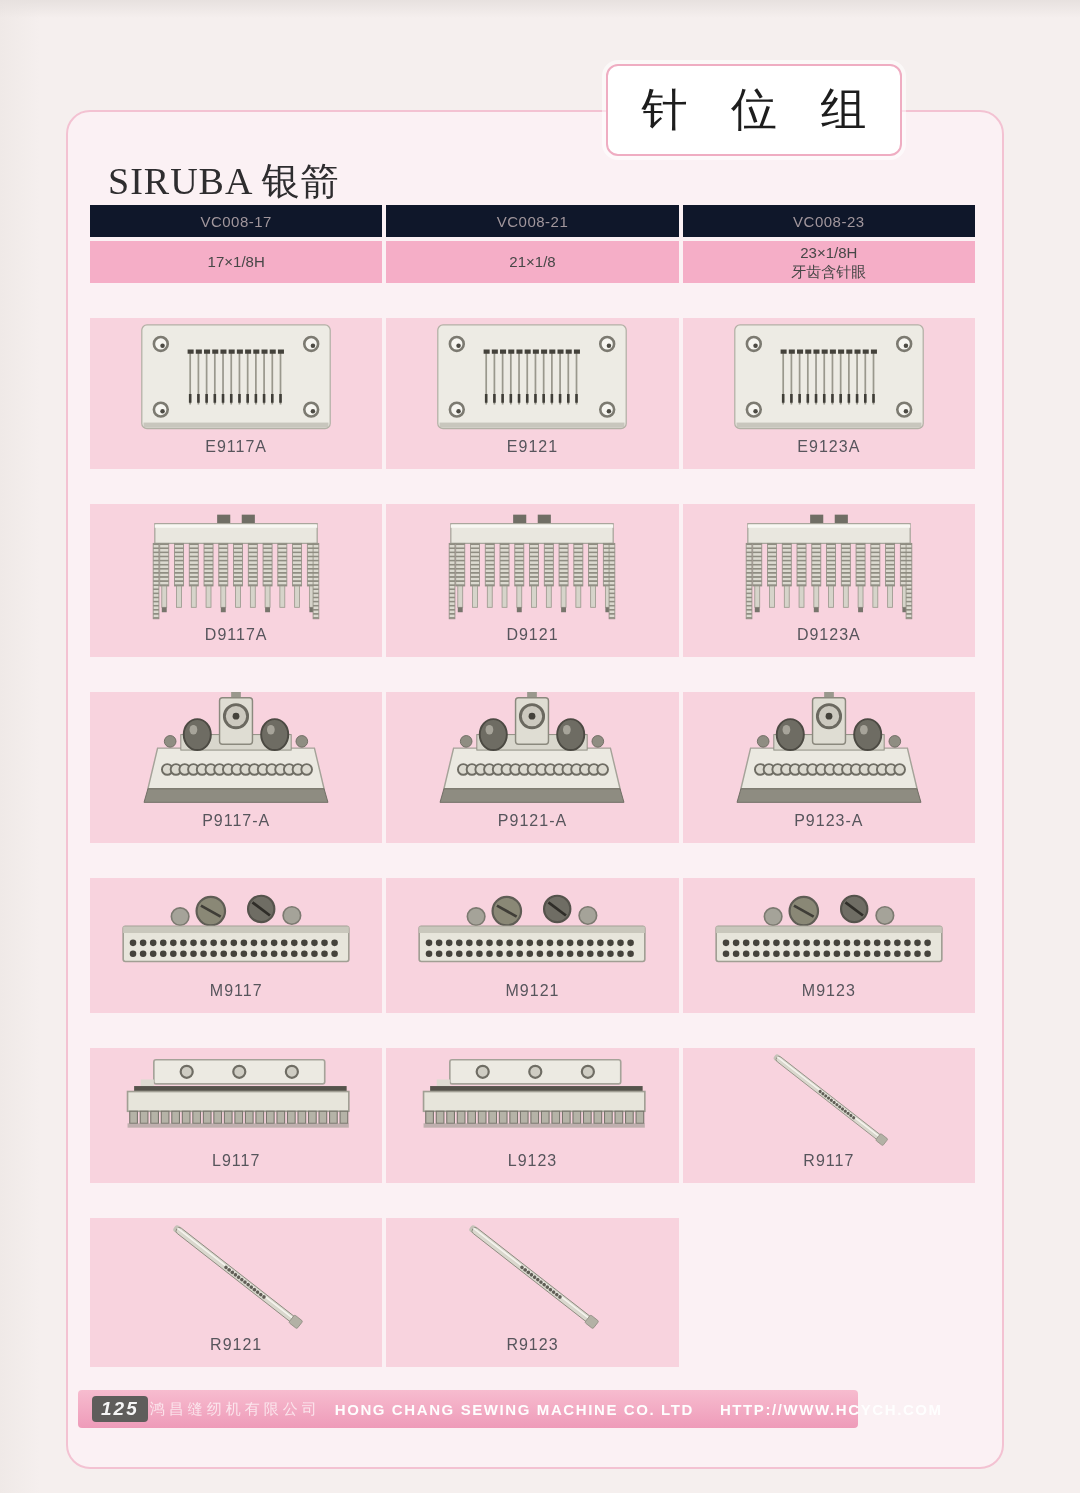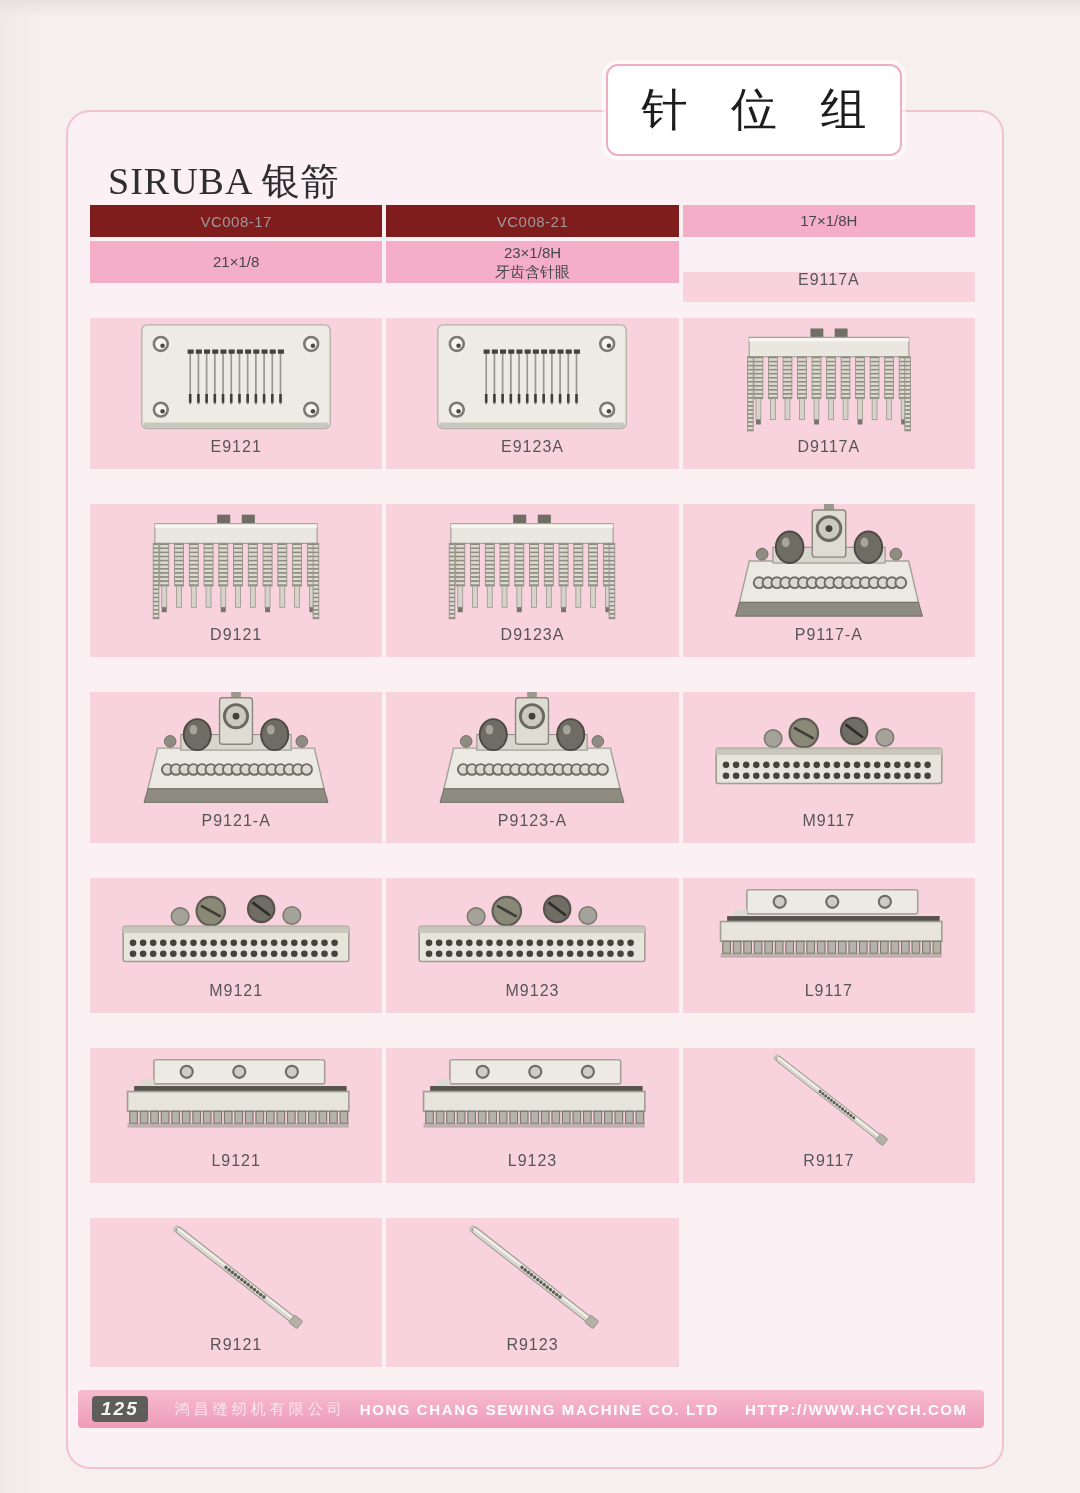--- a/index.html
+++ b/index.html
@@ -40,48 +40,48 @@
   }
 
   
   .cat-table{
     position:absolute;left:90px;top:205px;width:885px;z-index:2;
     display:grid;grid-template-columns:1fr 1fr 1fr;
     grid-template-rows:32px 42px 182px 184px 182px 166px 166px 180px;
     gap:4px;
   }
   .cell{display:flex;align-items:center;justify-content:center;}
-  .model-cell{background:#7f1d1d;color:#a1969c;font-size:15px;letter-spacing:.5px;}
+  .model-cell{background:#0f172a;color:#a1969c;font-size:15px;letter-spacing:.5px;}
   .size-cell{background:#f5aec7;color:#474747;font-size:15px;flex-direction:column;line-height:1.3;}
   .size-cell .spec2:empty{display:none;}
   .part{background:#f8d3de;position:relative;flex-direction:column;padding-bottom:30px;margin-top:31px;}
   .part-label{
     position:absolute;bottom:13px;left:0;width:100%;text-align:center;
     color:#57555c;font-size:16px;letter-spacing:1px;
   }
   svg.part-img{display:block;}
   .plate{width:250px;}
   .comb{width:232px;}
   .presser{width:240px;}
   .mbar{width:252px;}
   .lbar{width:252px;}
   .rod{width:206px;}
 
   
   .footer-bar{
-    position:absolute;left:78px;top:1390px;width:906px;height:38px;z-index:2;
+    position:absolute;left:78px;top:1390px;width:780px;height:38px;z-index:2;
     background:linear-gradient(180deg,#f7bccf,#ee9bb9);
     border-radius:4px;display:flex;align-items:center;white-space:nowrap;
   }
   .page-badge{
     margin-left:14px;background:#5f5d5b;color:#f5f5f5;
     font-size:19px;font-weight:bold;font-style:italic;letter-spacing:2px;
     padding:2px 9px;border-radius:4px;
   }
-  .footer-cn{margin-left:27px;color:rgba(255,255,255,.68);font-size:15px;letter-spacing:4px;}
+  .footer-cn{margin-left:2px;color:rgba(255,255,255,.68);font-size:15px;letter-spacing:4px;}
   .footer-en{margin-left:14px;color:#fefefe;font-size:15px;letter-spacing:1.6px;font-weight:bold;text-align:center;}
   .footer-url{margin-left:26px;color:#fefefe;font-size:15px;letter-spacing:1.6px;font-weight:bold;}
 
   .defs-svg{position:absolute;width:0;height:0;overflow:hidden;}
 </style>
 </head>
 <body>
 
 <svg class="defs-svg" aria-hidden="true">
   <defs>
@@ -309,20 +309,21 @@
 <div class="title-box">
   <span>针 位 组</span>
 </div>
 
 <div class="brand-heading">SIRUBA 银箭</div>
 
 <div class="cat-table">
 
   <div class="cell model-cell">VC008-17</div>
   <div class="cell model-cell">VC008-21</div>
+  <div class="cell model-cell">VC008-23</div>
 
   <div class="cell size-cell">
     <span class="spec">17×1/8H</span>
 
   </div>
   <div class="cell size-cell">
     <span class="spec">21×1/8</span>
 
   </div>
   <div class="cell size-cell">
@@ -404,26 +405,20 @@
         <use href="#sym-mbar"></use>
       </svg>
     <div class="part-label">M9123</div>
   </div>
 
   <div class="cell part">
     <svg class="part-img lbar" viewBox="0 0 230 90">
         <use href="#sym-lbar"></use>
       </svg>
     <div class="part-label">L9117</div>
-  </div>
-  <div class="cell part">
-    <svg class="part-img lbar" viewBox="0 0 230 90">
-        <use href="#sym-lbar"></use>
-      </svg>
-    <div class="part-label">L9121</div>
   </div>
   <div class="cell part">
     <svg class="part-img lbar" viewBox="0 0 230 90">
         <use href="#sym-lbar"></use>
       </svg>
     <div class="part-label">L9123</div>
   </div>
 
   <div class="cell part">
     <svg class="part-img rod" viewBox="0 0 230 160">

